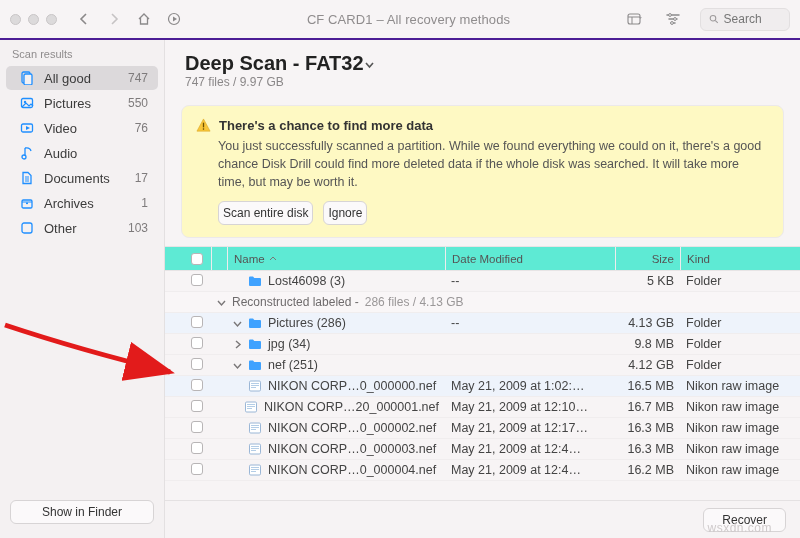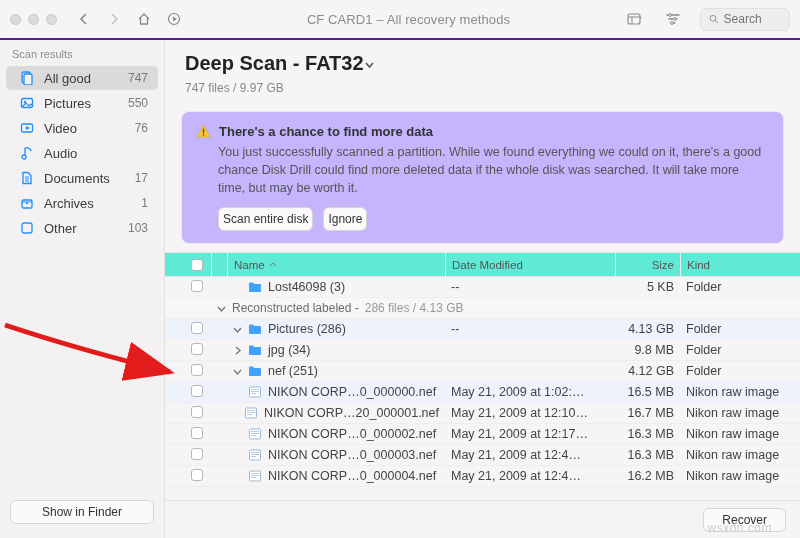--- a/index.html
+++ b/index.html
@@ -22,22 +22,22 @@
   .side-item { display:flex; align-items:center; padding:4px 10px 4px 14px; font-size:13px; color:#3b3b3b; height:24px; border-radius:5px; margin:1px 6px; }
   .side-item.active { background:#dcd9db; }
   .side-item .icon { width:16px; display:flex; align-items:center; margin-right:8px; color:#1f8fff; }
   .side-item .count { margin-left:auto; color:#7e7b7c; font-size:12px; }
   .side-foot { padding:8px 10px 14px; }
   .btn { font-size:12px; border:1px solid #d7d4d5; background:#fbf9fa; border-radius:6px; padding:4px 4px; color:#333; cursor:pointer; }
   
   .main { flex:1; display:flex; flex-direction:column; min-width:0; }
   .mainhead { padding:12px 20px 6px; }
   .mh-title { font-size:20px; font-weight:700; color:#222; display:flex; align-items:center; }
-  .mh-sub { font-size:12px; color:#8a8788; margin-top:6px; }
-  .notice { margin:10px 16px 8px; background:#c4b5fd; border:1px solid #ece9ea; border-radius:8px; padding:12px 16px 12px 14px; position:relative; }
+  .mh-sub { font-size:12px; color:#8a8788; margin-top:0; }
+  .notice { margin:10px 16px 8px; background:#fef9c3; border:1px solid #ece9ea; border-radius:8px; padding:12px 16px 12px 14px; position:relative; }
   .notice-title { font-size:13px; font-weight:700; color:#333; margin-bottom:4px; display:flex; gap:8px; align-items:center; }
   .notice-body { font-size:12.5px; color:#555; line-height:1.45; margin-left:22px;}
   .notice-actions { margin-top:10px; margin-left:22px; display:flex; gap:10px; }
   .warn-icon { width:15px; height:15px; }
   
   .table-wrap { flex:1; min-height:0; overflow:hidden; display:flex; flex-direction:column; border-top:1px solid #e7e4e5;}
   .thead { display:flex; align-items:center; height:24px; font-size:11.5px; color:#555; border-bottom:1px solid #e7e4e5; padding-left:20px; background:#5eead4;}
   .th { padding:0 6px; display:flex; align-items:center; gap:4px; border-left:1px solid #eeeced; height:100%; }
   .th:first-of-type{ border-left:none; }
   .col-check{ width:26px; flex:0 0 26px; }

